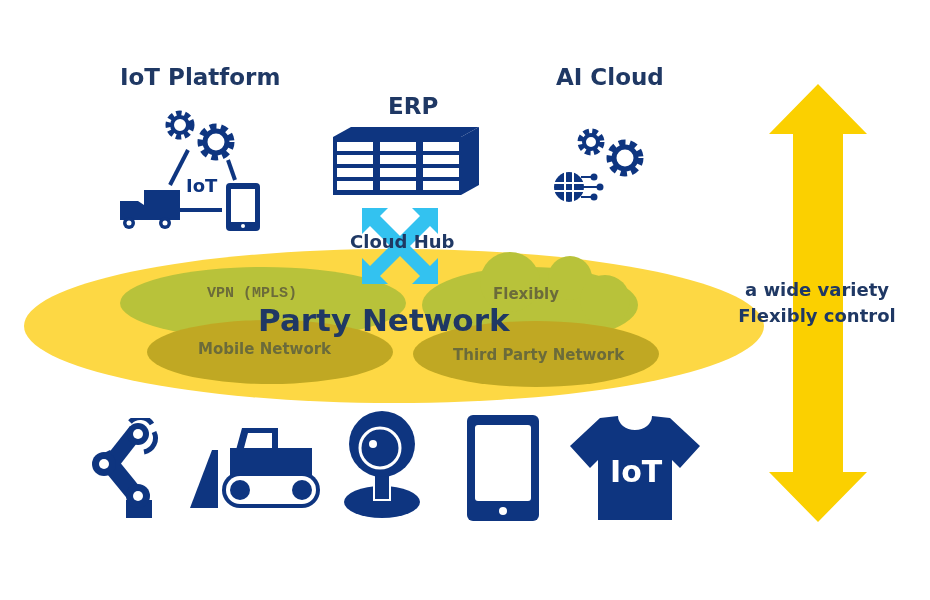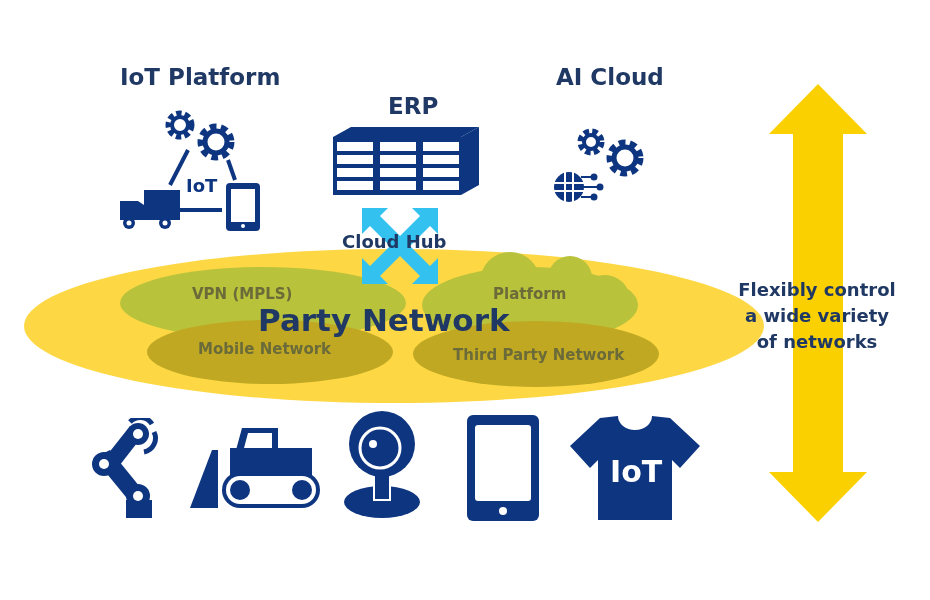--- a/index.html
+++ b/index.html
@@ -31,35 +31,35 @@
       <ellipse cx="530" cy="305" rx="108" ry="38"></ellipse>
       <circle cx="510" cy="282" r="30"></circle>
       <circle cx="570" cy="278" r="22"></circle>
       <circle cx="605" cy="300" r="25"></circle>
     </g>
     <ellipse cx="270" cy="352" rx="123" ry="32" fill="#c0a823"></ellipse>
     <ellipse cx="536" cy="354" rx="123" ry="33" fill="#c0a823"></ellipse>
   </svg>
 </div>
 
-<div class="abs netlabel" style="left:192px;top:285px;">VPN (MPLS)</div>
-<div class="abs netlabel" style="left:493px;top:285px;">Platform</div>
+<div class="abs netlabel" style="left:207px;top:285px;font-family:Liberation Mono, monospace;">VPN (MPLS)</div>
+<div class="abs netlabel" style="left:493px;top:285px;">Flexibly</div>
 <div class="abs netlabel" style="left:198px;top:340px;">Mobile Network</div>
 <div class="abs netlabel" style="left:453px;top:346px;">Third Party Network</div>
 
 <div class="abs" style="left:258px;top:302px;font-size:31px;font-weight:bold;color:#1f3864;white-space:nowrap;">Party Network</div>
 
 <div class="abs" style="left:362px;top:208px;width:76px;height:76px;">
   <svg width="76" height="76" viewBox="0 0 76 76">
     <g fill="#33c2f0">
       <polygon points="0,0 26,0 18,8 38,28 58,8 50,0 76,0 76,26 68,18 48,38 68,58 76,50 76,76 50,76 58,68 38,48 18,68 26,76 0,76 0,50 8,58 28,38 8,18 0,26"></polygon>
     </g>
   </svg>
 </div>
-<div class="abs title" style="left:342px;top:231px;font-size:18px;">Cloud Hub</div>
+<div class="abs title" style="left:350px;top:231px;font-size:18px;">Cloud Hub</div>
 
 <div class="abs title" style="left:120px;top:64px;">IoT Platform</div>
 <div class="abs title" style="left:388px;top:64px;margin-top:29px;">ERP</div>
 <div class="abs title" style="left:556px;top:64px;">AI Cloud</div>
 
 <div class="abs" style="left:110px;top:105px;width:160px;height:130px;">
   <svg width="160" height="130" viewBox="0 0 160 130">
     <g fill="#0e3580" stroke="#0e3580">
       <circle cx="70" cy="20" r="11" fill="none" stroke-width="7" stroke-dasharray="5 3"></circle>
       <circle cx="70" cy="20" r="8" fill="none" stroke-width="4"></circle>
@@ -124,23 +124,22 @@
         <circle cx="41" cy="52" r="2.5"></circle>
         <line x1="30" y1="62" x2="46" y2="62"></line>
         <circle cx="47" cy="62" r="2.5"></circle>
         <line x1="28" y1="72" x2="40" y2="72"></line>
         <circle cx="41" cy="72" r="2.5"></circle>
       </g>
   </svg>
 </div>
 
 <div class="abs" style="left:722px;top:277px;width:190px;text-align:center;color:#1f3864;font-weight:bold;font-size:18px;line-height:26px;">
+  <div>a wide variety</div>
   <div>Flexibly control</div>
-  <div>a wide variety</div>
-  <div>of networks</div>
 </div>
 
 <div class="abs" style="left:86px;top:418px;width:80px;height:100px;">
   <svg width="80" height="100" viewBox="0 0 80 100">
     <g fill="#0e3580">
       <rect x="40" y="82" width="26" height="18"></rect>
       <polygon points="8,40 24,32 58,74 44,84"></polygon>
       <polygon points="14,46 30,52 58,16 44,8"></polygon>
       <circle cx="52" cy="78" r="12"></circle>
         <circle cx="18" cy="46" r="12"></circle>

